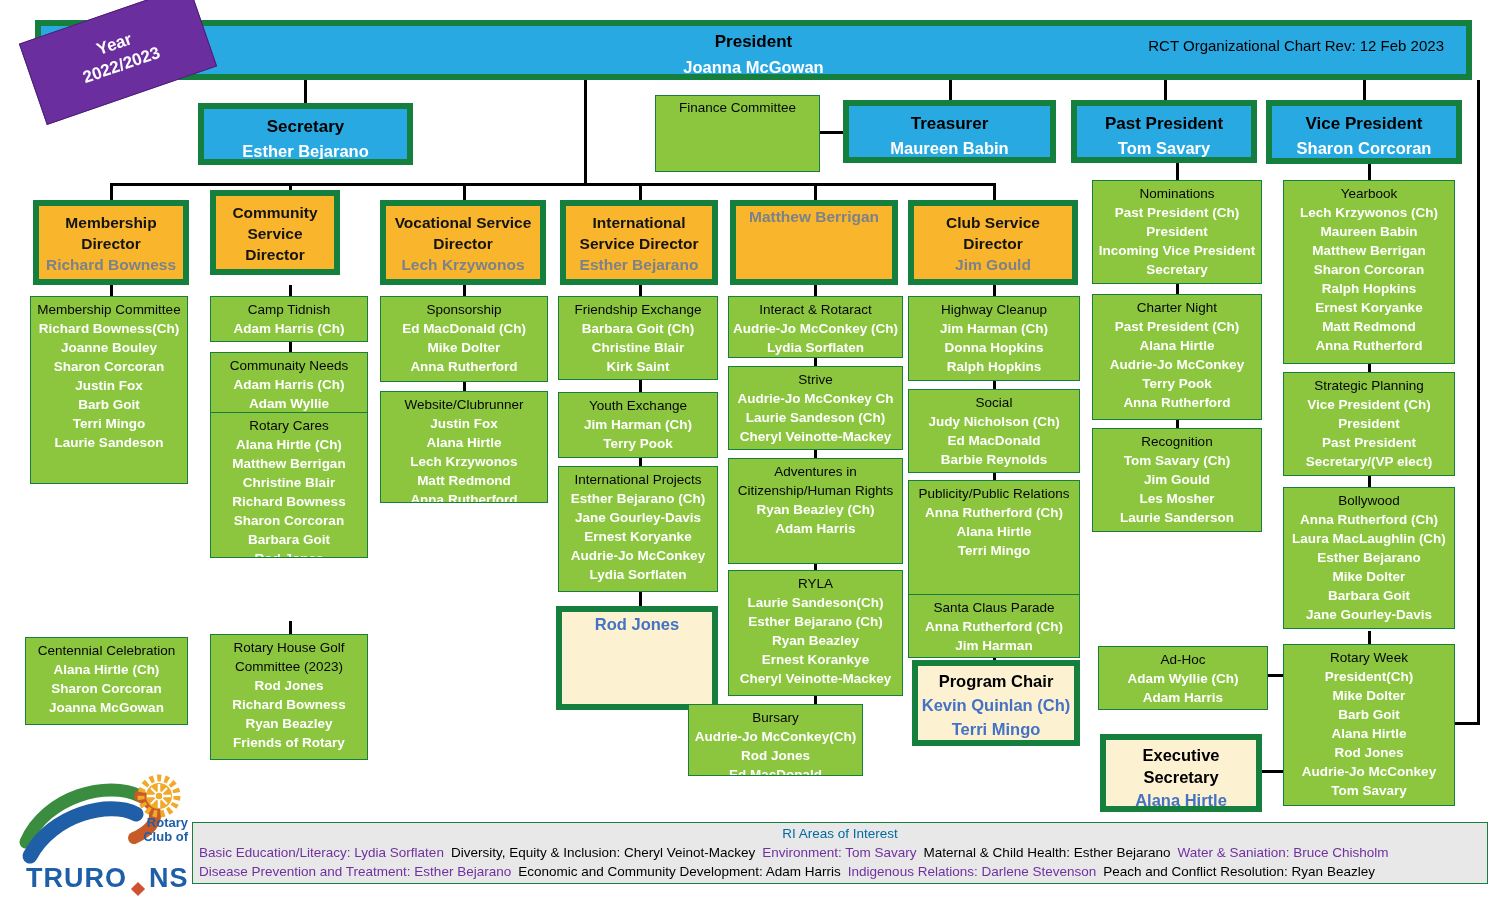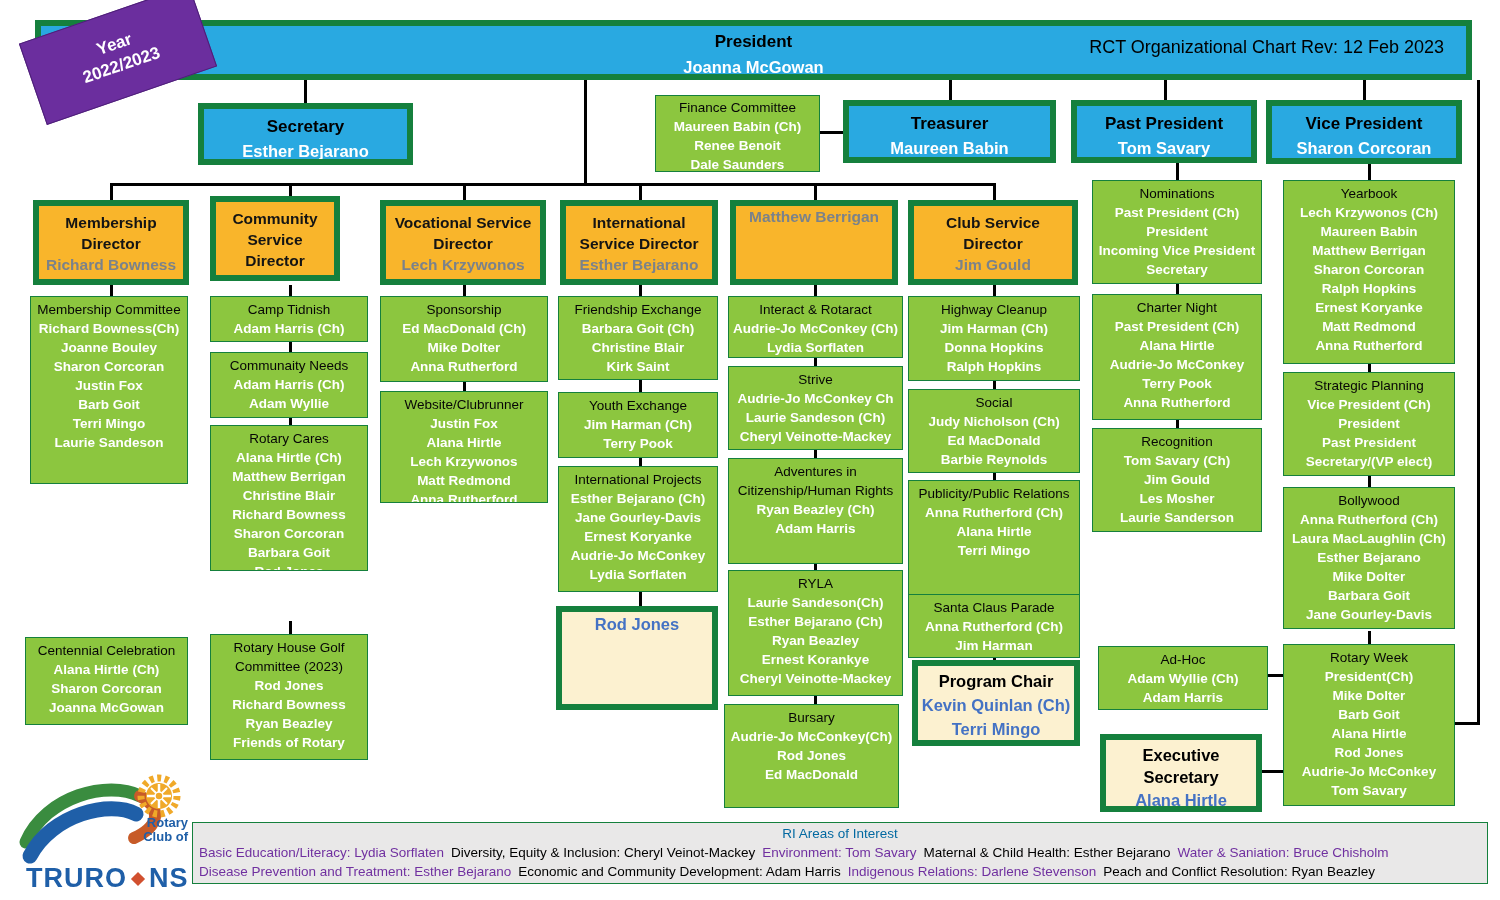--- a/index.html
+++ b/index.html
@@ -17,33 +17,33 @@
   .dname{color:#7b828a;font-weight:600;font-size:15.5px;line-height:22px;}
   .gtitle{color:#060606;font-size:13.5px;line-height:19px;padding:0 3px;}
   .member{color:#fff;font-weight:700;font-size:13.5px;line-height:19px;padding:0 2px;}
   .ctitle{font-weight:700;font-size:16.5px;color:#000;line-height:23px;padding:4px 2px 0 2px;}
   .cmember{color:#4472C4;font-weight:600;font-size:16.5px;line-height:24px;}
   .vl{position:absolute;width:3px;background:#000;}
   .hl{position:absolute;height:3px;background:#000;}
   #banner{left:35px;top:20px;width:1437px;height:60px;}
   #banner .btitle{position:absolute;top:4px;left:0;right:0;}
   #banner .bname{position:absolute;top:29px;left:0;right:0;}
-  #rev{position:absolute;top:11px;right:22px;font-size:18px;color:#000;font-weight:400;margin-left:48px;}
+  #rev{position:absolute;top:11px;right:22px;font-size:15px;color:#000;font-weight:400;margin-left:48px;}
   #year-badge{position:absolute;left:28px;top:12px;width:178px;height:84px;background:#6B2E9E;
     border:1px solid #4d1f77;transform:rotate(-19deg);z-index:4;display:flex;flex-direction:column;
     align-items:center;justify-content:center;color:#fff;font-weight:700;font-size:17px;line-height:22px;}
   .officer .btitle{padding-top:6px;}
   #footer{left:192px;top:822px;width:1296px;height:62px;text-align:left;padding:2px 6px;}
   #footer .ftitle{text-align:center;font-size:13.5px;color:#0369a1;line-height:18px;}
   .fline{font-size:13.5px;line-height:19px;white-space:nowrap;}
   .seg{margin-right:7px;}
   .seg.p{color:#7030A0;}
   .seg.k{color:#000;}
   #logo{position:absolute;left:16px;top:766px;width:182px;height:128px;}
-  #logo-bottom{position:absolute;left:10px;bottom:0;display:flex;align-items:center;gap:6px;}
+  #logo-bottom{position:absolute;left:10px;bottom:0;display:flex;align-items:flex-end;gap:6px;}
   .truro-txt{font-weight:700;font-size:27px;color:#1F5FA8;letter-spacing:1px;}
   .diamond{width:10px;height:10px;background:#D1502F;transform:rotate(45deg);}
   #logo-clubof{position:absolute;right:10px;top:50px;text-align:right;color:#1F5FA8;
     font-weight:700;font-size:13px;line-height:14px;}
 </style>
 </head>
 <body>
 
 <div id="canvas">
 
@@ -106,25 +106,20 @@
     <div>2022/2023</div>
   </div>
 
   <div class="box blue officer" style="left:198px;top:103px;width:215px;height:62px">
     <div class="btitle">Secretary</div>
     <div class="bname">Esther Bejarano</div>
   </div>
 
   <div class="box green" style="left:655px;top:95px;width:165px;height:77px">
     <div class="gtitle" style="line-height:18px">Finance Committee</div>
-    <div>
-        <div class="member sm">Maureen Babin (Ch)</div>
-        <div class="member sm">Renee Benoit</div>
-        <div class="member sm">Dale Saunders</div>
-      </div>
   </div>
 
   <div class="box blue officer" style="left:843px;top:100px;width:213px;height:63px">
     <div class="btitle">Treasurer</div>
     <div class="bname">Maureen Babin</div>
   </div>
 
   <div class="box blue officer" style="left:1071px;top:100px;width:186px;height:63px">
     <div class="btitle">Past President</div>
     <div class="bname">Tom Savary</div>
@@ -132,21 +127,21 @@
 
   <div class="box blue officer" style="left:1266px;top:100px;width:196px;height:64px">
     <div class="btitle">Vice President</div>
     <div class="bname">Sharon Corcoran</div>
   </div>
 
   <div class="box orange" style="left:33px;top:200px;width:156px;height:85px">
     <div class="dtitle">Membership Director</div>
     <div class="dname">Richard Bowness</div>
   </div>
-  <div class="box orange" style="left:210px;top:196px;width:130px;height:85px">
+  <div class="box orange" style="left:210px;top:190px;width:130px;height:85px">
     <div class="dtitle">Community Service Director</div>
     <div class="dname">Adam Harris</div>
   </div>
   <div class="box orange" style="left:380px;top:200px;width:166px;height:85px">
     <div class="dtitle">Vocational Service Director</div>
     <div class="dname">Lech Krzywonos</div>
   </div>
   <div class="box orange" style="left:560px;top:200px;width:158px;height:85px">
     <div class="dtitle">International Service Director</div>
     <div class="dname">Esther Bejarano</div>
@@ -186,21 +181,21 @@
         <div class="member">Adam Harris (Ch)</div>
       </div>
   </div>
   <div class="box green" style="left:210px;top:352px;width:158px;height:66px">
     <div class="gtitle">Communaity Needs</div>
     <div>
         <div class="member">Adam Harris (Ch)</div>
         <div class="member">Adam Wyllie</div>
       </div>
   </div>
-  <div class="box green" style="left:210px;top:425px;width:158px;height:146px">
+  <div class="box green" style="left:210px;top:412px;width:158px;height:146px">
     <div class="gtitle">Rotary Cares</div>
     <div>
         <div class="member">Alana Hirtle (Ch)</div>
         <div class="member">Matthew Berrigan</div>
         <div class="member">Christine Blair</div>
         <div class="member">Richard Bowness</div>
         <div class="member">Sharon Corcoran</div>
         <div class="member">Barbara Goit</div>
         <div class="member">Rod Jones</div>
         <div class="member">Andrew MacDonald</div>
@@ -290,21 +285,21 @@
   <div class="box green" style="left:728px;top:570px;width:175px;height:126px">
     <div class="gtitle">RYLA</div>
     <div>
         <div class="member">Laurie Sandeson(Ch)</div>
         <div class="member">Esther Bejarano (Ch)</div>
         <div class="member">Ryan Beazley</div>
         <div class="member">Ernest  Korankye</div>
         <div class="member">Cheryl Veinotte-Mackey</div>
       </div>
   </div>
-  <div class="box green" style="left:724px;top:704px;width:175px;height:104px">
+  <div class="box green" style="left:688px;top:704px;width:175px;height:72px">
     <div class="gtitle">Bursary</div>
     <div>
         <div class="member">Audrie-Jo McConkey(Ch)</div>
         <div class="member">Rod Jones</div>
         <div class="member">Ed MacDonald</div>
       </div>
   </div>
 
   <div class="box green" style="left:908px;top:296px;width:172px;height:85px">
     <div class="gtitle">Highway Cleanup</div>

